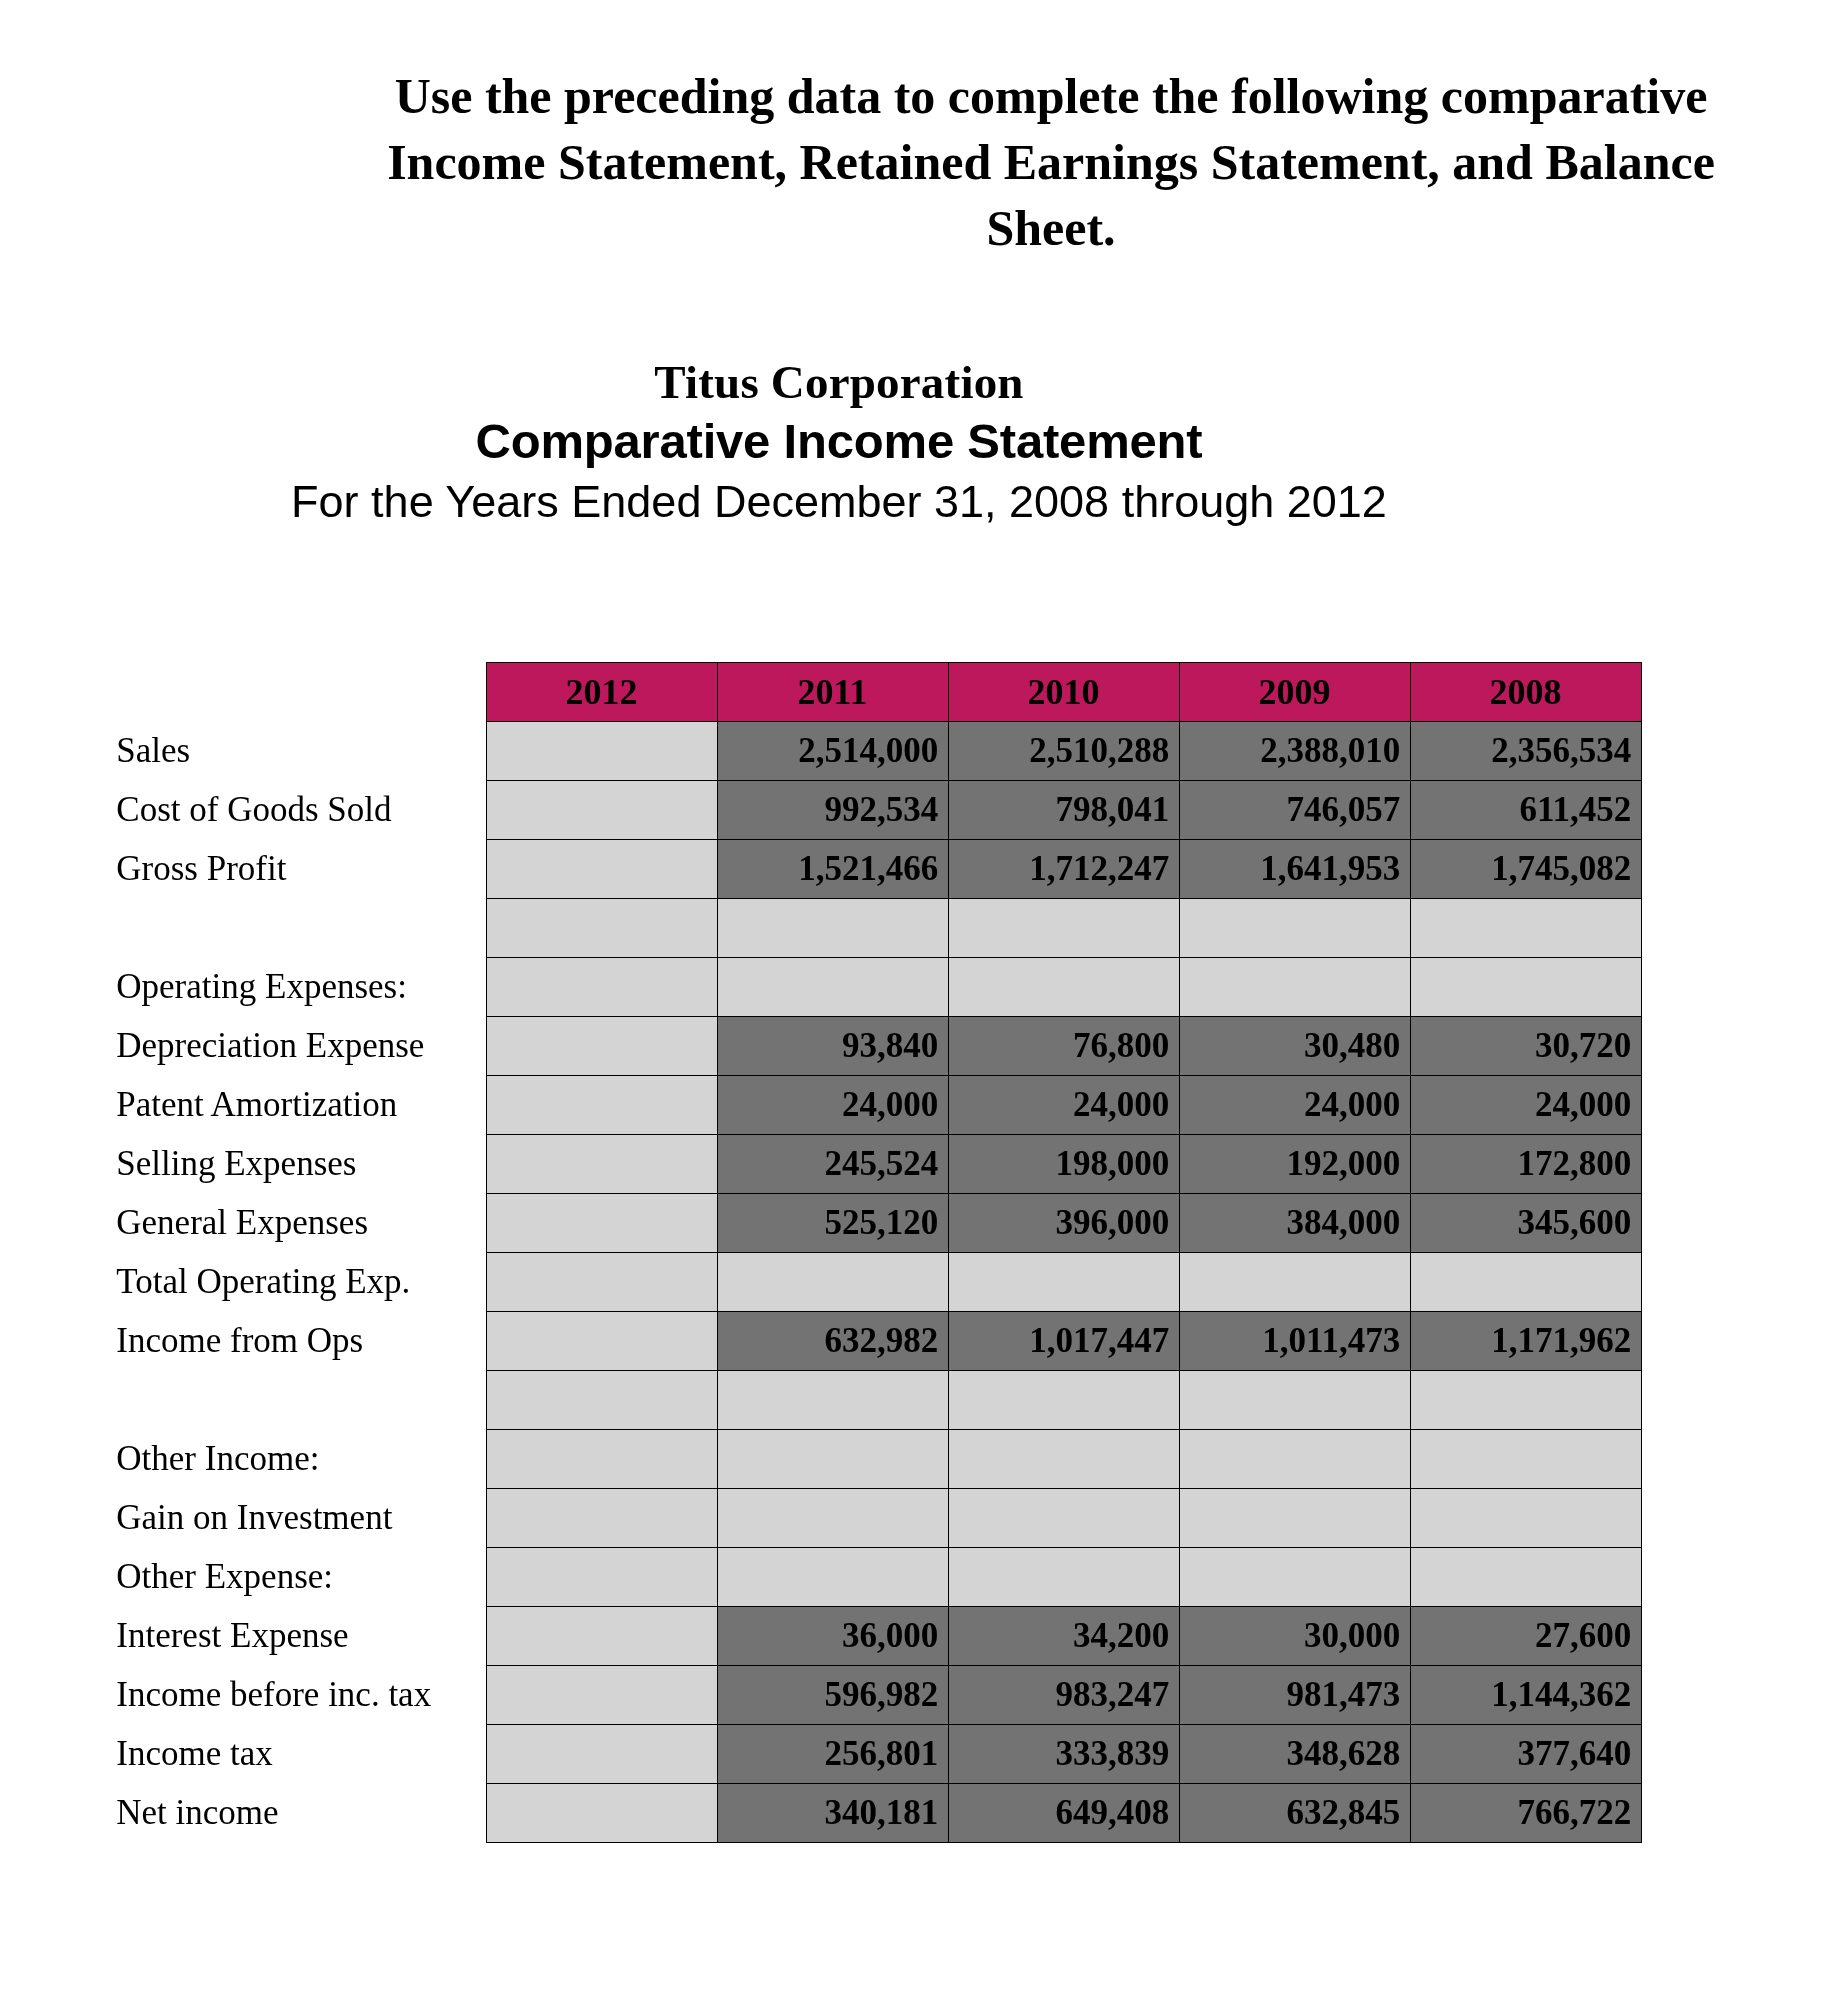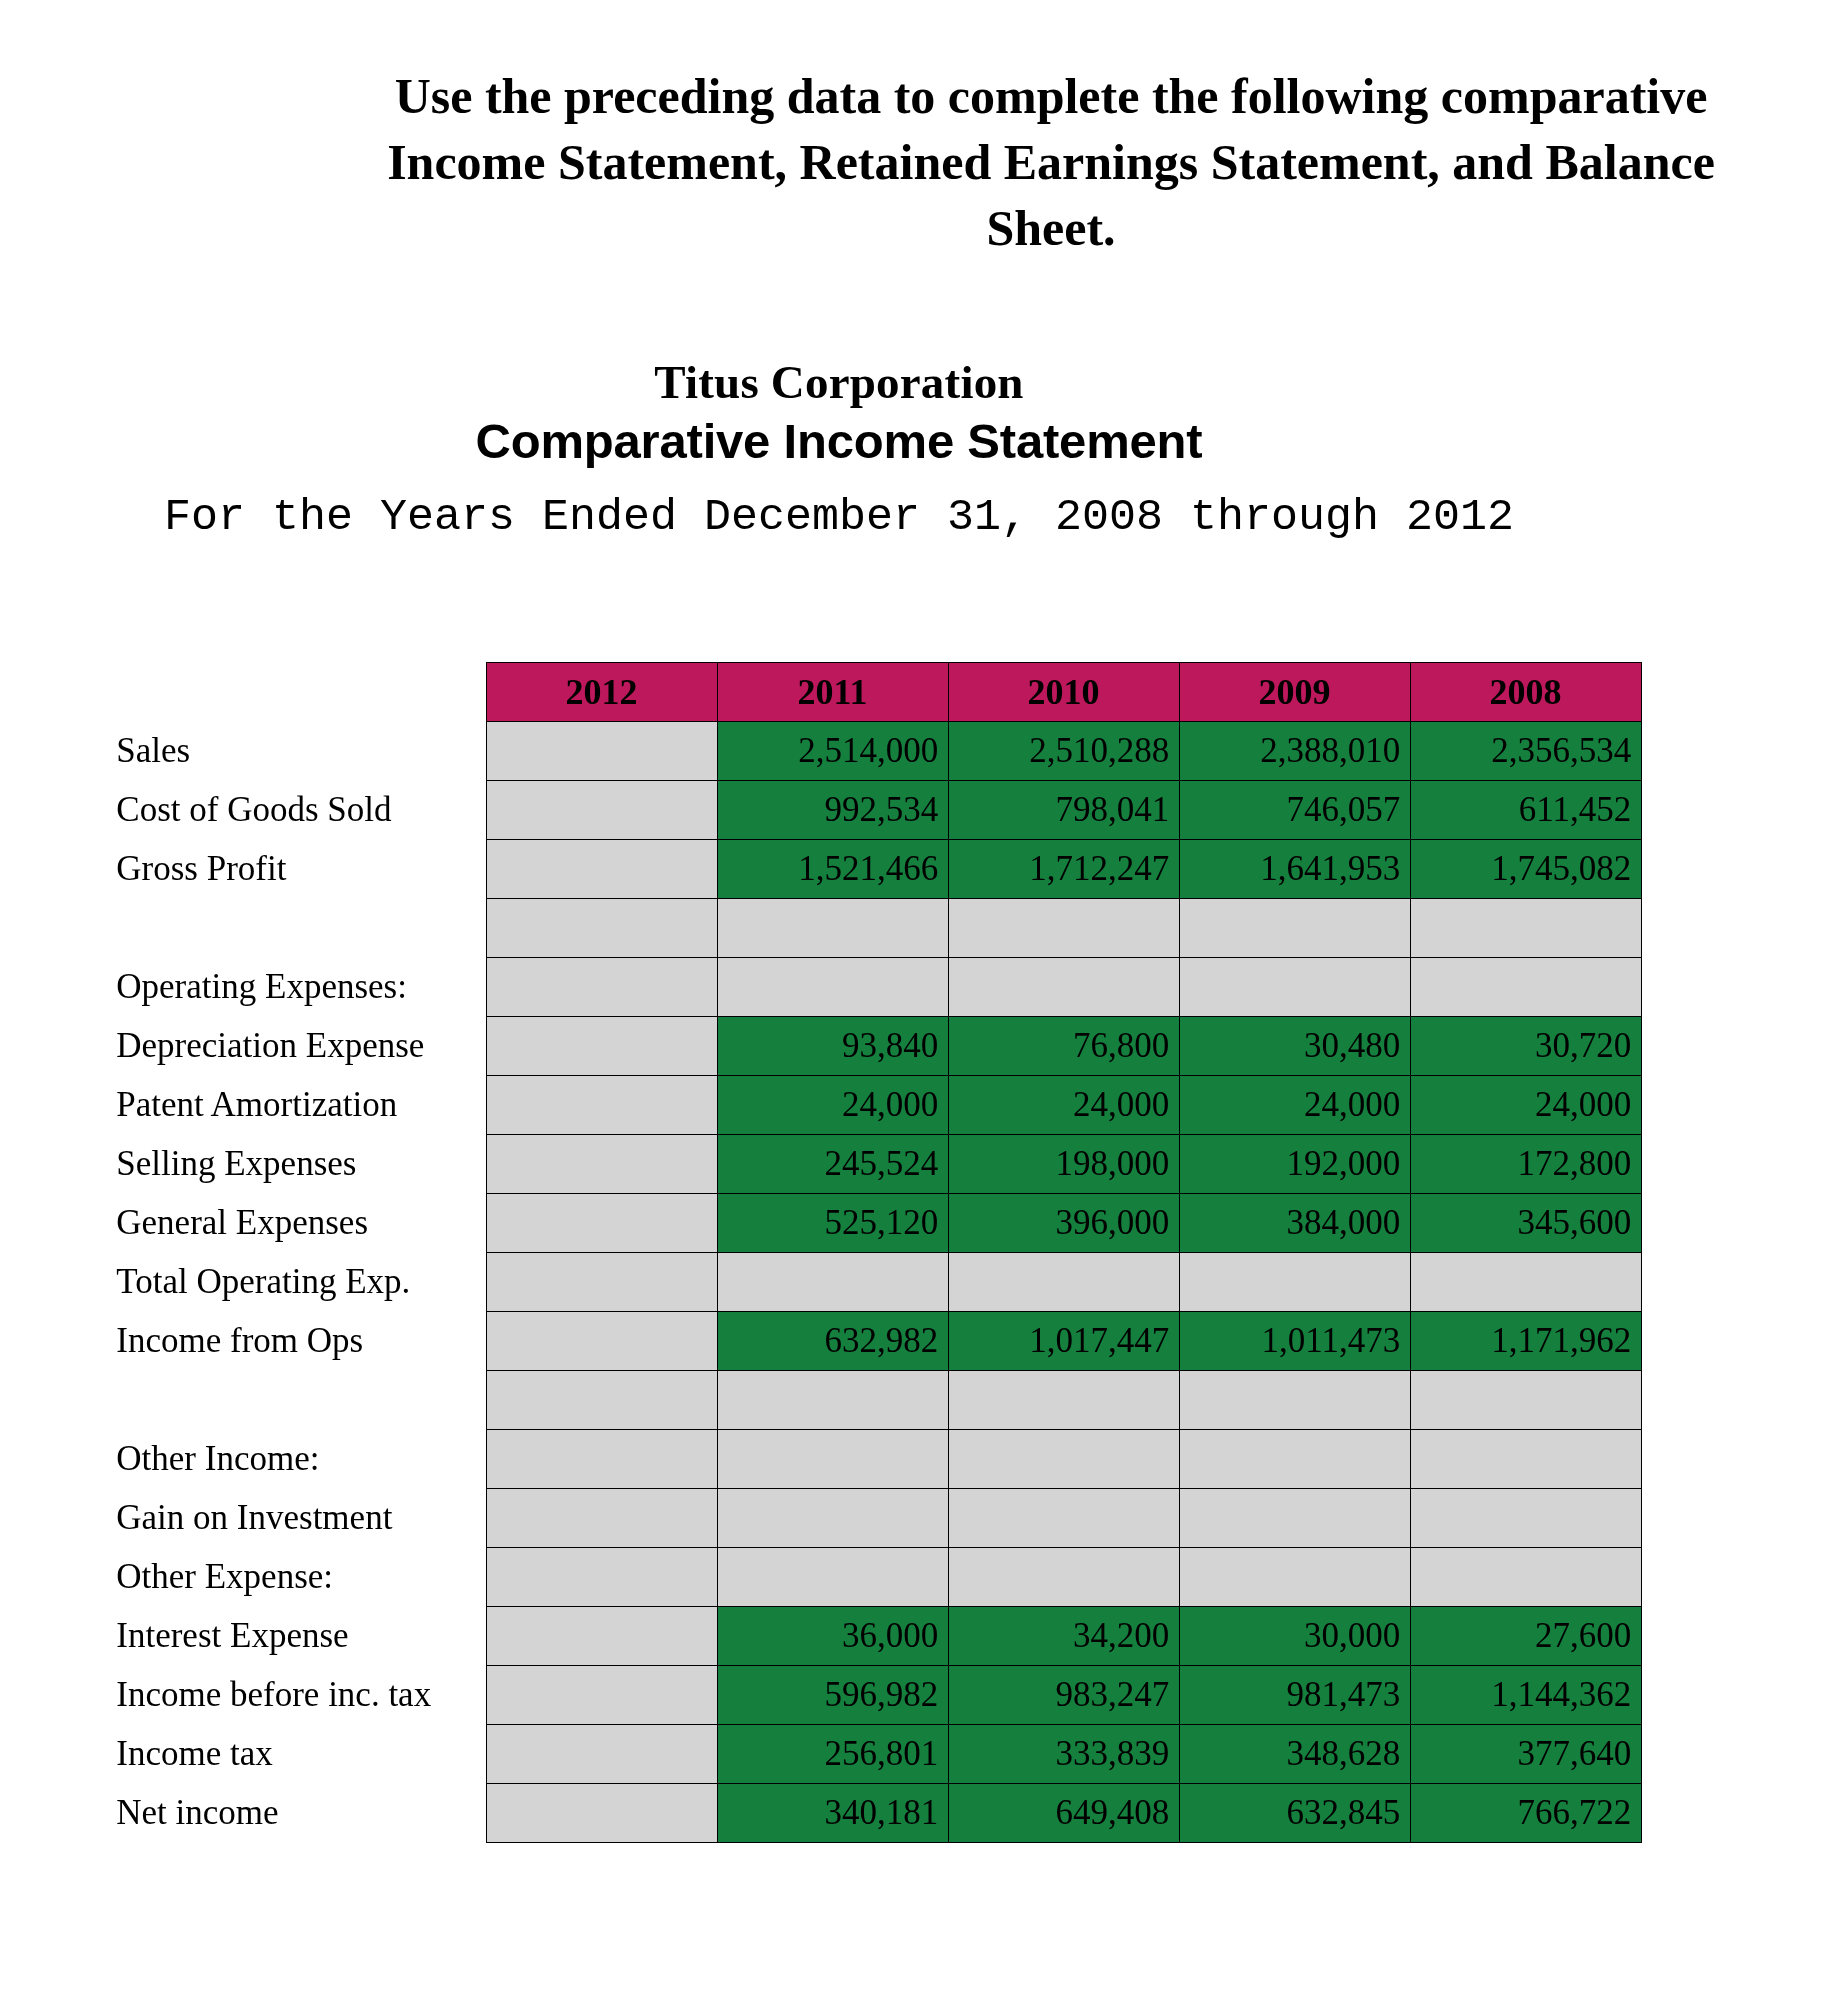--- a/index.html
+++ b/index.html
@@ -51,24 +51,24 @@
     letter-spacing: 0.2px;
   }
   .statement-name {
     font-family: "Liberation Sans", sans-serif;
     font-weight: bold;
     font-size: 49px;
     line-height: 1.26;
     letter-spacing: -0.2px;
   }
   .period-line {
-    font-family: Liberation Mono, monospace;
+    font-family: Liberation Sans, sans-serif;
     font-size: 45px;
     line-height: 1.3;
-    margin-top: 16px;
+    margin-top: 0;
   }
 
   
   .statement-wrap {
     position: absolute;
     left: 107px;
     top: 662px;
     width: 1533px;
   }
 
@@ -108,21 +108,22 @@
   th.hdr {
     text-align: center;
     font-weight: bold;
     background: #be185d;
     font-size: 36px;
   }
   td.shaded {
     background: #d4d4d4;
   }
   td.blank {
-    background: #15803d;
+    background: #737373;
+    font-weight: bold;
   }
   
   td.col2012 {
     background: #d4d4d4;
   }
 </style>
 </head>
 <body>
 
 <div class="page">

